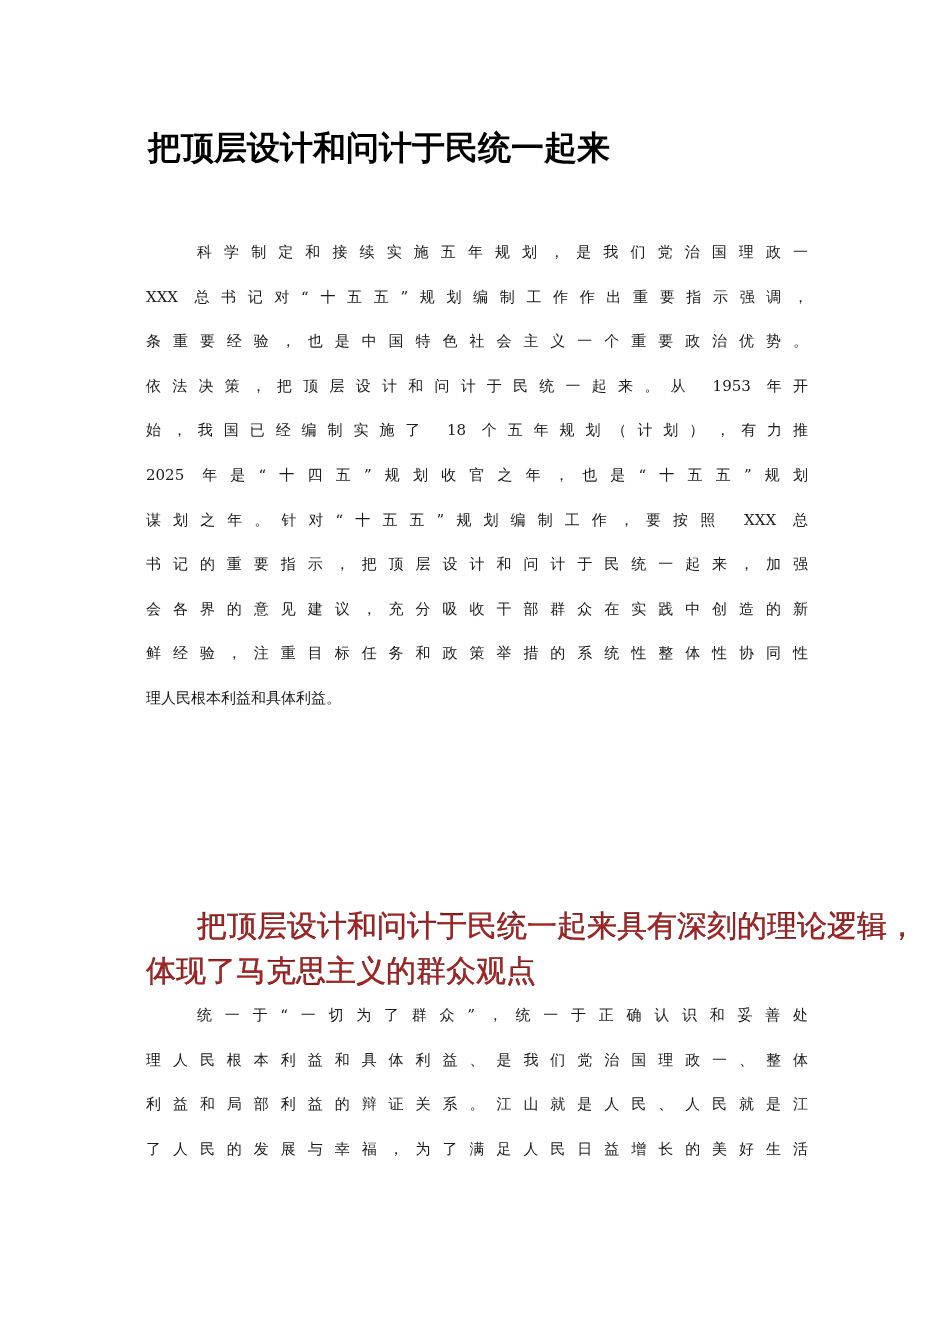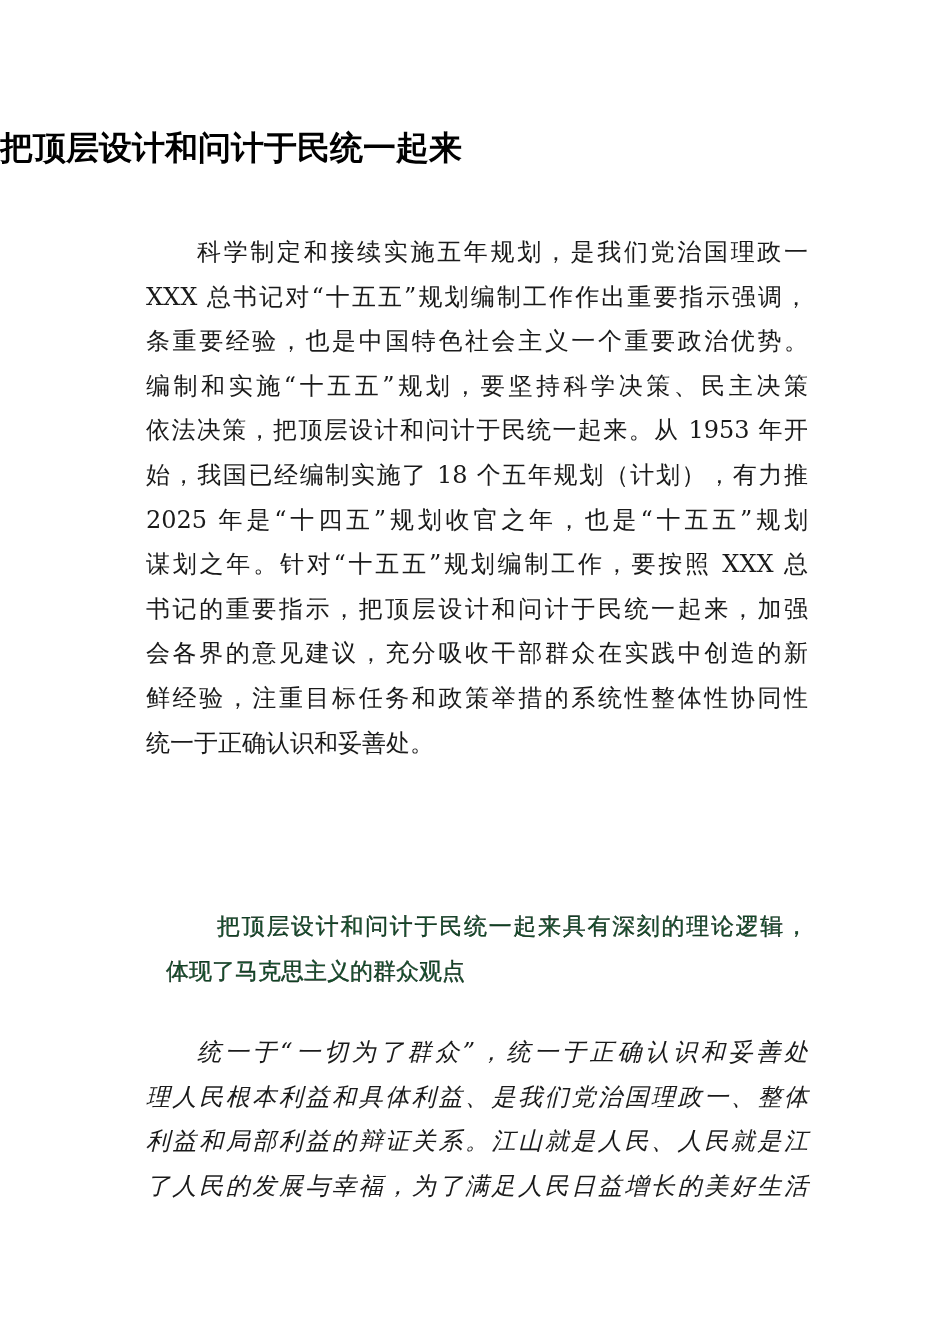--- a/index.html
+++ b/index.html
@@ -20,93 +20,92 @@
       left: 0; top: 0;
       width: 950px;
       height: 1344px;
       background: #ffffff;
     }
     .title {
       position: absolute;
       left: 0;
       top: 126px;
       width: 758px;
+      text-align: center;
       font-family: "DejaVu Serif", "Liberation Serif", serif;
       font-weight: bold;
       font-size: 33px;
       line-height: 44px;
       letter-spacing: 0px;
       color: #000000;
     }
     .body-text {
       position: absolute;
       left: 146px;
       width: 662px;
     }
     .line {
       display: block;
       height: 44.6px;
       line-height: 44.6px;
-      font-size: 24px;
+      font-size: 15px;
       white-space: nowrap;
       text-align: justify;
       text-align-last: justify;
       color: #1a1a1a;
     }
     .line.last {
       text-align-last: left;
     }
     .line.indent {
       padding-left: 51px;
     }
     .heading-line {
       display: block;
       height: 44.6px;
       line-height: 44.6px;
-      font-size: 23px;
+      font-size: 30px;
       font-family: "DejaVu Sans", "Liberation Sans", sans-serif;
       font-weight: normal;
       white-space: nowrap;
-      color: #14532d;
-      margin-left: 20px;
+      color: #b91c1c;
       -webkit-text-stroke: 0.3px #000;
     }
     .heading-line.indent {
       padding-left: 51px;
       text-align: justify;
       text-align-last: justify;
     }
   </style>
 </head>
 <body>
 
 <div class="page">
 
   <h1 class="title" style="margin:0;">把顶层设计和问计于民统一起来</h1>
 
   <div class="body-text" style="top:230px;">
     <span class="line indent">科学制定和接续实施五年规划，是我们党治国理政一</span>
     <span class="line">XXX 总书记对“十五五”规划编制工作作出重要指示强调，</span>
     <span class="line">条重要经验，也是中国特色社会主义一个重要政治优势。</span>
-    <span class="line">编制和实施“十五五”规划，要坚持科学决策、民主决策</span>
     <span class="line">依法决策，把顶层设计和问计于民统一起来。从 1953 年开</span>
     <span class="line">始，我国已经编制实施了 18 个五年规划（计划），有力推</span>
     <span class="line">2025 年是“十四五”规划收官之年，也是“十五五”规划</span>
     <span class="line">谋划之年。针对“十五五”规划编制工作，要按照 XXX 总</span>
     <span class="line">书记的重要指示，把顶层设计和问计于民统一起来，加强</span>
     <span class="line">会各界的意见建议，充分吸收干部群众在实践中创造的新</span>
     <span class="line">鲜经验，注重目标任务和政策举措的系统性整体性协同性</span>
-    <span class="line last">统一于正确认识和妥善处。</span>
+    <span class="line last">理人民根本利益和具体利益。</span>
   </div>
 
   <div class="body-text" style="top:904px;">
     <span class="heading-line indent">把顶层设计和问计于民统一起来具有深刻的理论逻辑，</span>
     <span class="heading-line">体现了马克思主义的群众观点</span>
   </div>
 
-  <div class="body-text" style="top:1030px;font-style:italic;">
+  <div class="body-text" style="top:993px;">
     <span class="line indent">统一于“一切为了群众”，统一于正确认识和妥善处</span>
     <span class="line">理人民根本利益和具体利益、是我们党治国理政一、整体</span>
     <span class="line">利益和局部利益的辩证关系。江山就是人民、人民就是江</span>
     <span class="line">了人民的发展与幸福，为了满足人民日益增长的美好生活</span>
   </div>
 
 </div>
 
 </body></html>

